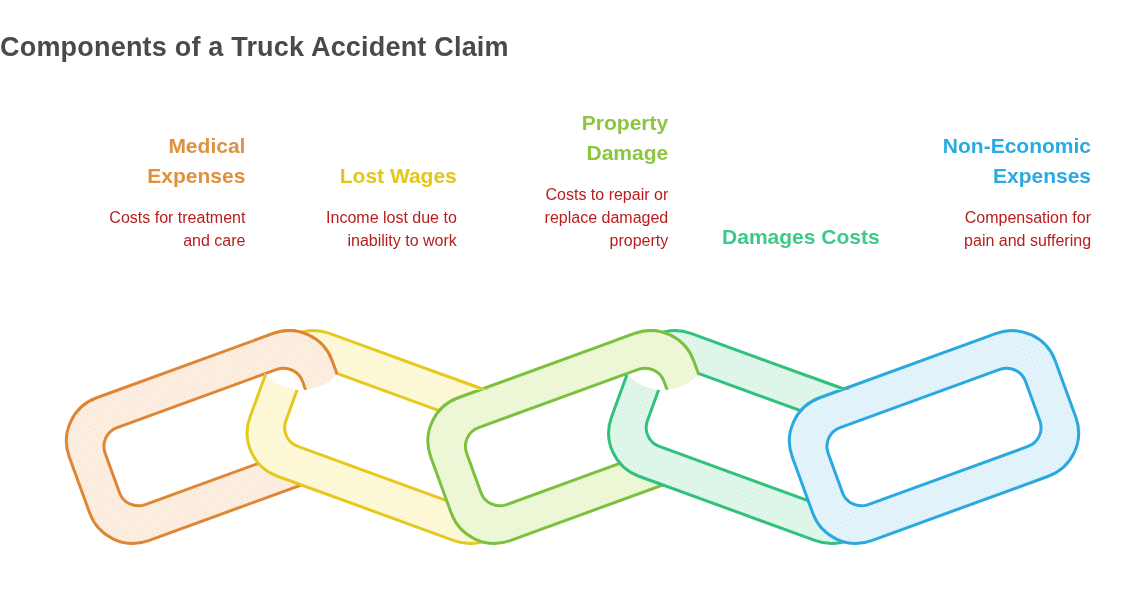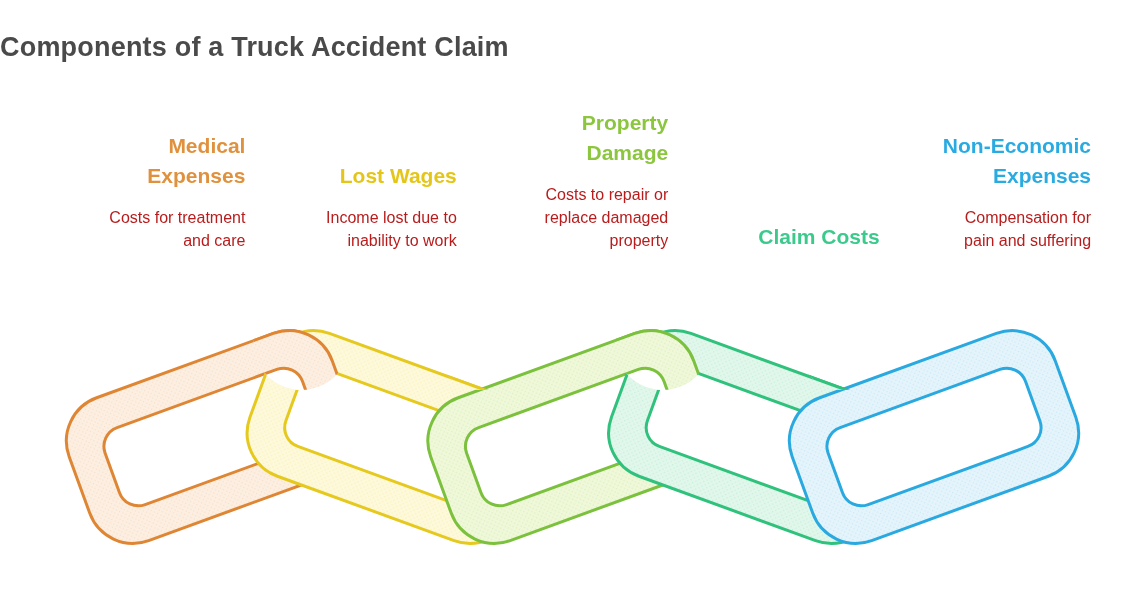--- a/index.html
+++ b/index.html
@@ -75,21 +75,21 @@
 inability to work</div>
     </div>
     <div class="col">
       <div class="col-title" style="color: rgb(140, 198, 63);">Property
 Damage</div>
       <div class="col-desc">Costs to repair or
 replace damaged
 property</div>
     </div>
     <div class="col">
-      <div class="col-title" style="color: rgb(60, 202, 140);">Claim Costs</div>
+      <div class="col-title" style="color: rgb(60, 202, 140);">Damages Costs</div>
     </div>
     <div class="col">
       <div class="col-title" style="color: rgb(41, 171, 226);">Non-Economic
 Expenses</div>
       <div class="col-desc">Compensation for
 pain and suffering</div>
     </div>
   </div>
 
   <svg id="chain" width="1145" height="595" viewBox="0 0 1145 595" aria-hidden="true">

